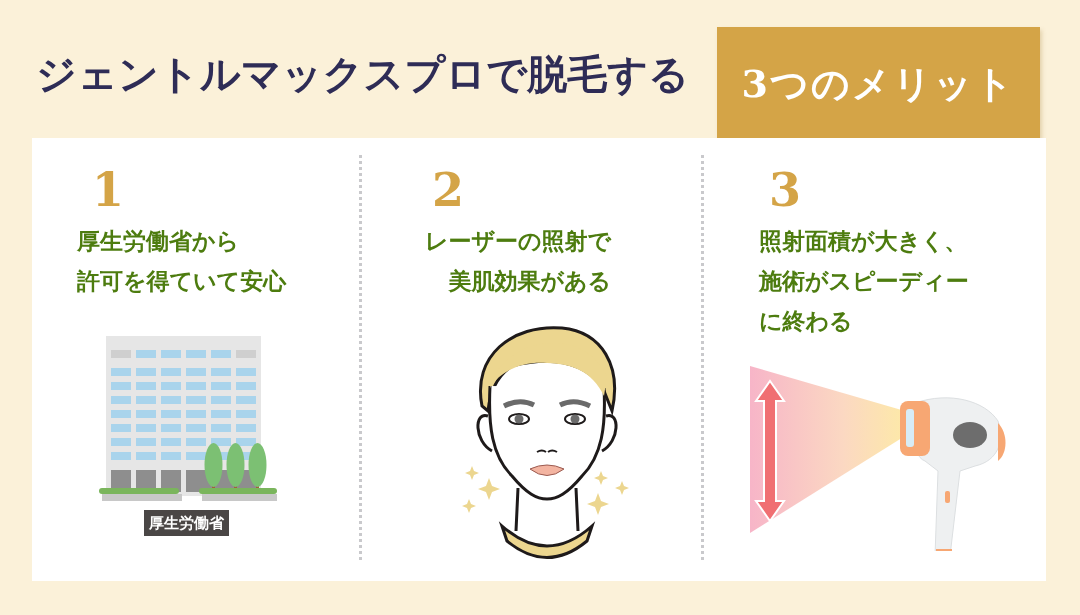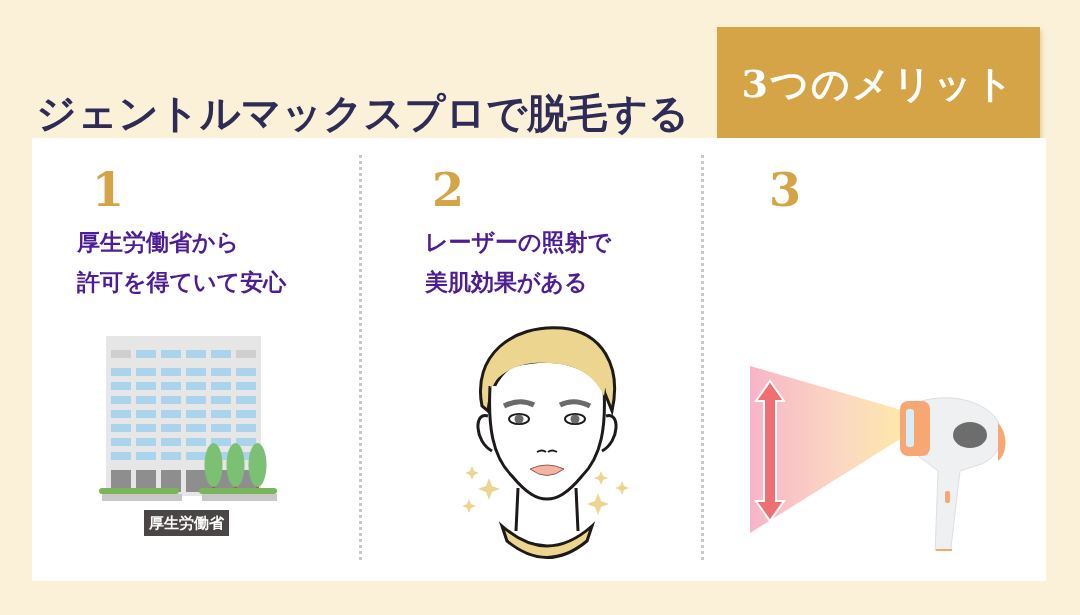--- a/index.html
+++ b/index.html
@@ -4,23 +4,23 @@
 <style>
   html, body { margin: 0; padding: 0; }
   body {
     width: 1080px; height: 615px; overflow: hidden;
     background: #fbf1d9;
     font-family: "DejaVu Sans", "Liberation Sans", sans-serif;
     position: relative;
   }
   .title {
     position: absolute; left: 36px; top: 44px;
-    font-family: Liberation Serif, serif;
+    font-family: Liberation Sans, sans-serif;
     font-size: 40px; font-weight: bold; color: #2e2c56;
-    letter-spacing: 0px; white-space: nowrap; line-height: 60px; margin-top: 40px;
+    letter-spacing: 0px; white-space: nowrap; line-height: 60px;
   }
   .badge {
     position: absolute; left: 717px; top: 27px; width: 323px; height: 115px;
     background: #d4a447;
     box-shadow: 2px 3px 4px rgba(160,120,40,0.25);
     display: flex; align-items: center; justify-content: center;
   }
   .badge span {
     font-family: "DejaVu Serif", "Liberation Serif", serif;
     font-size: 38px; font-weight: bold; color: #ffffff; letter-spacing: 2px;
@@ -34,22 +34,22 @@
     border-left: 3px dotted #c9c9cc;
   }
   .col { position: absolute; top: 0; height: 443px; }
   .num {
     position: absolute;
     font-family: "DejaVu Serif", "Liberation Serif", serif;
     font-size: 46px; font-weight: bold; color: #d4a447; line-height: 50px;
   }
   .text {
     position: absolute;
-    font-size: 23px; font-weight: bold; color: #4c1d95;
-    line-height: 40px; white-space: pre-line;
+    font-size: 23px; font-weight: bold; color: #4d7c0f;
+    line-height: 40px; white-space: pre-line; font-family: Liberation Serif, serif;
   }
   .illus { position: absolute; }
   .mhlw-label {
     position: absolute; left: 112px; top: 372px;
     background: #4a4645; color: #ffffff; border-radius: 0;
     font-size: 15px; font-weight: bold; padding: 3px 5px; line-height: 20px;
   }
 </style>
 </head>
 <body>
@@ -136,21 +136,21 @@
         <ellipse cx="141.5" cy="135" rx="9" ry="22" fill="#7cc073"></ellipse>
         <rect x="162" y="140" width="3" height="18" fill="#a0623a"></rect>
         <ellipse cx="163.5" cy="135" rx="9" ry="22" fill="#7cc073"></ellipse>
       </g>
     </svg>
     <div class="mhlw-label">厚生労働省</div>
   </div>
 
   <div class="col" style="left:330px; width:340px;">
     <div class="num" style="left:70px; top:27px;">2</div>
-    <div class="text" style="left:63px; top:84px;">レーザーの照射で
+    <div class="text" style="left:63px; top:84px;text-align:right;">レーザーの照射で
 美肌効果がある</div>
     <svg class="illus" style="left:90px; top:178px;" width="190" height="250" viewBox="0 0 190 250">
 
       <path d="M30 90 C20 40 60 8 110 12 C150 16 170 50 160 95 L150 70 C130 45 100 40 60 50 C45 60 38 75 36 95 Z" fill="#ecd68f" stroke="#1e1a1a" stroke-width="3"></path>
 
       <path d="M36 100 C22 95 22 125 40 135" fill="#fff" stroke="#1e1a1a" stroke-width="3"></path>
       <path d="M154 100 C168 95 168 125 150 135" fill="#fff" stroke="#1e1a1a" stroke-width="3"></path>
 
       <path d="M38 70 C36 110 40 140 60 160 C75 178 85 183 95 183 C105 183 115 178 130 160 C150 140 154 110 152 72" fill="#fff" stroke="#1e1a1a" stroke-width="3"></path>
 
@@ -178,20 +178,23 @@
         <path d="M15 188 L17 183 L19 188 L24 190 L19 192 L17 197 L15 192 L10 190 Z"></path>
         <path d="M147 160 L149 155 L151 160 L156 162 L151 164 L149 169 L147 164 L142 162 Z"></path>
         <path d="M168 170 L170 165 L172 170 L177 172 L172 174 L170 179 L168 174 L163 172 Z"></path>
         <path d="M143 185 L146 177 L149 185 L157 188 L149 191 L146 199 L143 191 L135 188 Z"></path>
       </g>
     </svg>
   </div>
 
   <div class="col" style="left:672px; width:342px;">
     <div class="num" style="left:65px; top:27px;">3</div>
+    <div class="text" style="left:55px; top:84px;">照射面積が大きく、
+施術がスピーディー
+に終わる</div>
     <svg class="illus" style="left:46px; top:223px;" width="260" height="190" viewBox="0 0 260 190">
       <defs>
         <linearGradient id="beam" x1="0" y1="0" x2="1" y2="0">
           <stop offset="0" stop-color="#f7b5c8"></stop>
           <stop offset="0.6" stop-color="#fbd8c2"></stop>
           <stop offset="1" stop-color="#fde9a8"></stop>
         </linearGradient>
       </defs>
       <polygon points="0,5 155,50 155,75 0,172" fill="url(#beam)"></polygon>
 

